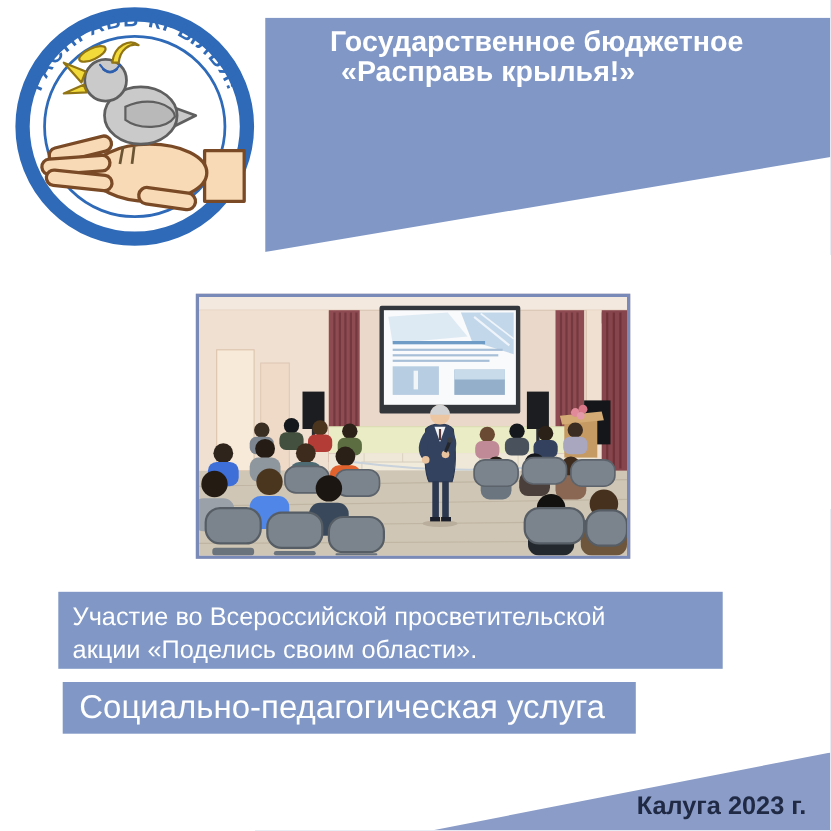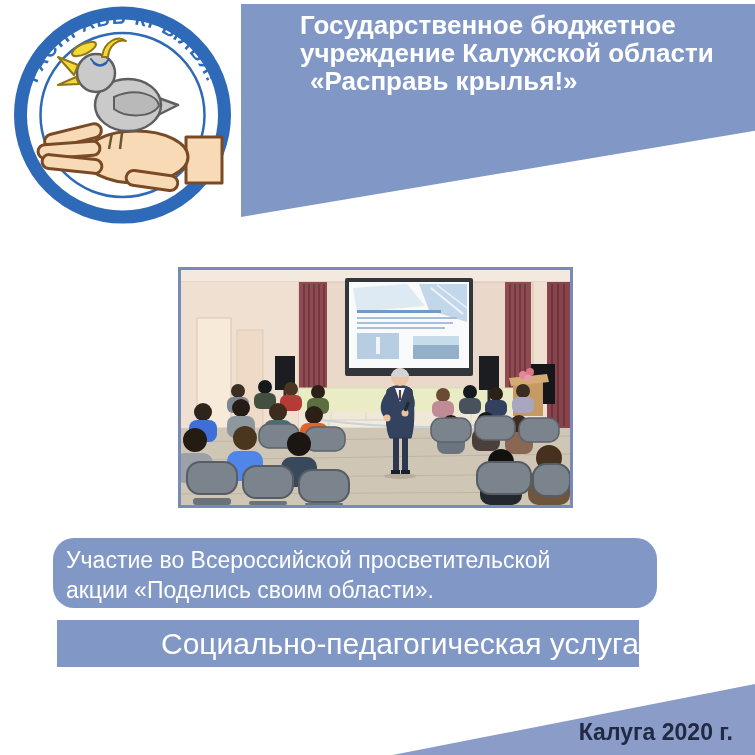--- a/index.html
+++ b/index.html
@@ -5,48 +5,48 @@
   html,body{margin:0;padding:0;background:#ffffff;}
   .page{
     position:relative;width:755px;height:755px;background:#ffffff;overflow:hidden;
     font-family:"Liberation Sans", sans-serif;
   }
   
   .logo{position:absolute;left:8px;top:5px;width:229px;height:220px;}
   .logo svg{display:block;width:100%;height:100%;}
   
   .header-banner{
-    position:absolute;left:241px;top:4px;width:514px;height:213px;
+    position:absolute;left:241px;top:16px;width:514px;height:213px;
     background:#8198c6;
     clip-path:polygon(0 0,100% 0,100% 59.5%,0 100%);
     padding:7px 8px 0 59px;box-sizing:border-box;
     color:#ffffff;font-weight:bold;font-size:26px;line-height:28px;
   }
   .header-line{white-space:nowrap;}
   .header-line.indent{padding-left:10px;}
   
   .photo{
     position:absolute;left:178px;top:267px;width:389px;height:235px;
     border:3px solid #7989b8;background:#ead9cb;
   }
   .photo svg{display:block;width:100%;height:100%;}
   
   .caption-banner{
     position:absolute;left:53px;top:538px;width:604px;height:70px;
     background:#8198c6;color:#ffffff;
     font-size:23px;line-height:30px;font-weight:normal;
-    padding:7px 26px 0 13px;box-sizing:border-box;border-radius:21px;
+    padding:7px 26px 0 13px;box-sizing:border-box;
   }
   .caption-line{white-space:nowrap;}
   
   .service-banner{
-    position:absolute;left:57px;top:620px;width:582px;height:47px;
+    position:absolute;left:57px;top:620px;width:521px;height:47px;
     background:#8198c6;color:#ffffff;
     font-size:30px;line-height:47px;font-weight:normal;
-    padding-left:15px;box-sizing:border-box;white-space:nowrap;text-align:right;
+    padding-left:15px;box-sizing:border-box;white-space:nowrap;
   }
   
   .corner-wedge{
     position:absolute;inset:0;background:#8a9cc7;z-index:1;
     clip-path:polygon(52% 100%,100% 90.6%,100% 100%);
   }
   .footer-place{
     position:absolute;top:719px;right:22px;z-index:3;
     font-size:23px;font-weight:bold;color:#202a44;white-space:nowrap;
   }
@@ -88,21 +88,20 @@
         <path d="M 86 58 Q 92 63 98 58" stroke="#2d5fae" stroke-width="2.5" fill="none" stroke-linecap="round"></path>
         <path d="M 87 59 L 83 54 M 97 59 L 101 54" stroke="#2d5fae" stroke-width="2" stroke-linecap="round"></path>
         <path d="M 94 52 C 96 36 110 30 118 36 C 110 34 101 40 100 52 Z" fill="#f2da3a" stroke="#917414" stroke-width="2" stroke-linejoin="round"></path>
         <ellipse cx="76" cy="44" rx="13" ry="5" transform="rotate(-25 76 44)" fill="#f2da3a" stroke="#917414" stroke-width="2"></ellipse>
       </g>
     </svg>
   </div>
 
   <div class="header-banner">
     <div class="header-line">Государственное бюджетное</div>
-    <div class="header-line">учреждение Калужской области</div>
     <div class="header-line indent">«Расправь крылья!»</div>
   </div>
 
   <div class="photo">
     <svg viewBox="0 0 389 235">
 
       <g>
         <rect x="0" y="0" width="389" height="235" fill="#ead9cb"></rect>
         <rect x="0" y="0" width="389" height="12" fill="#f3e9de"></rect>
         <line x1="0" y1="12" x2="389" y2="12" stroke="#d8c3b1"></line>
@@ -299,15 +298,15 @@
   <div class="caption-banner">
     <div class="caption-line">Участие во Всероссийской просветительской</div>
     <div class="caption-line">акции «Поделись своим области».</div>
   </div>
 
   <div class="service-banner">
     <span>Социально-педагогическая услуга</span>
   </div>
 
   <div class="corner-wedge"></div>
-  <div class="footer-place">Калуга 2020 г.</div>
+  <div class="footer-place">Калуга 2023 г.</div>
 
 </div>
 
 </body></html>

